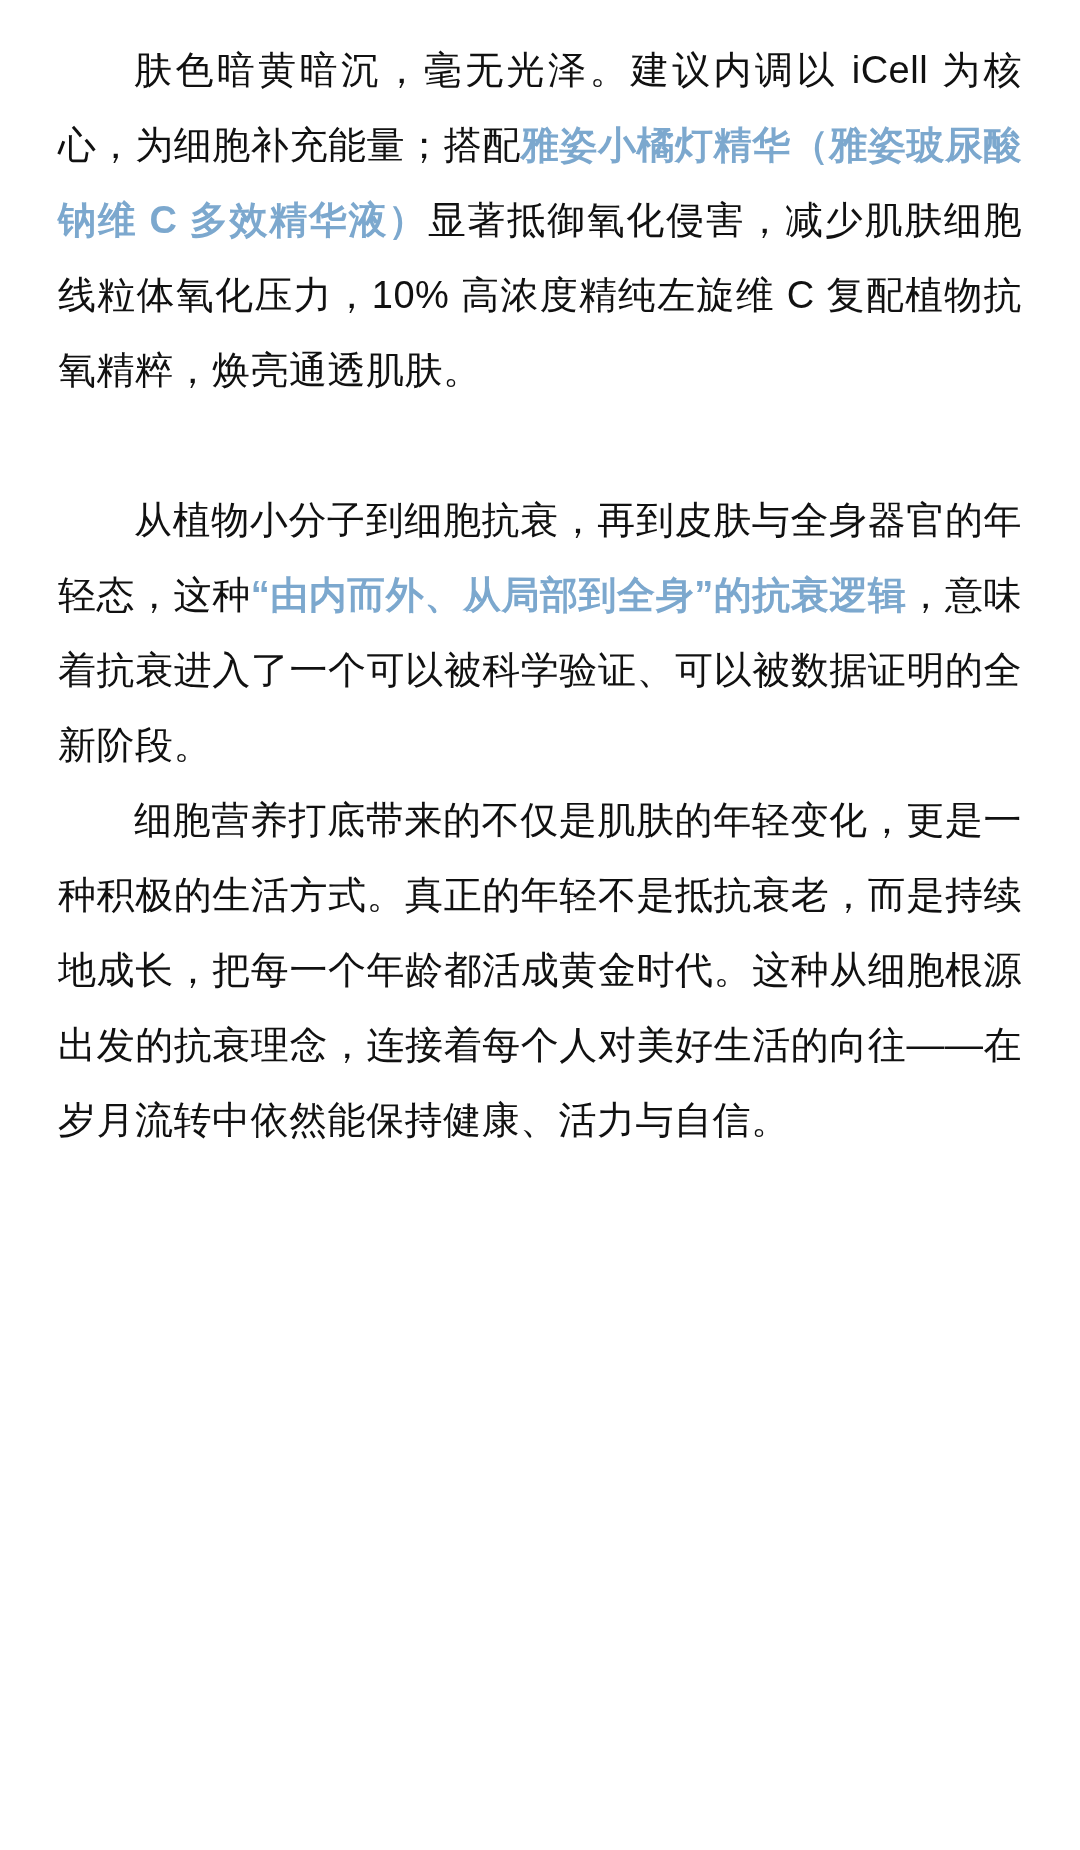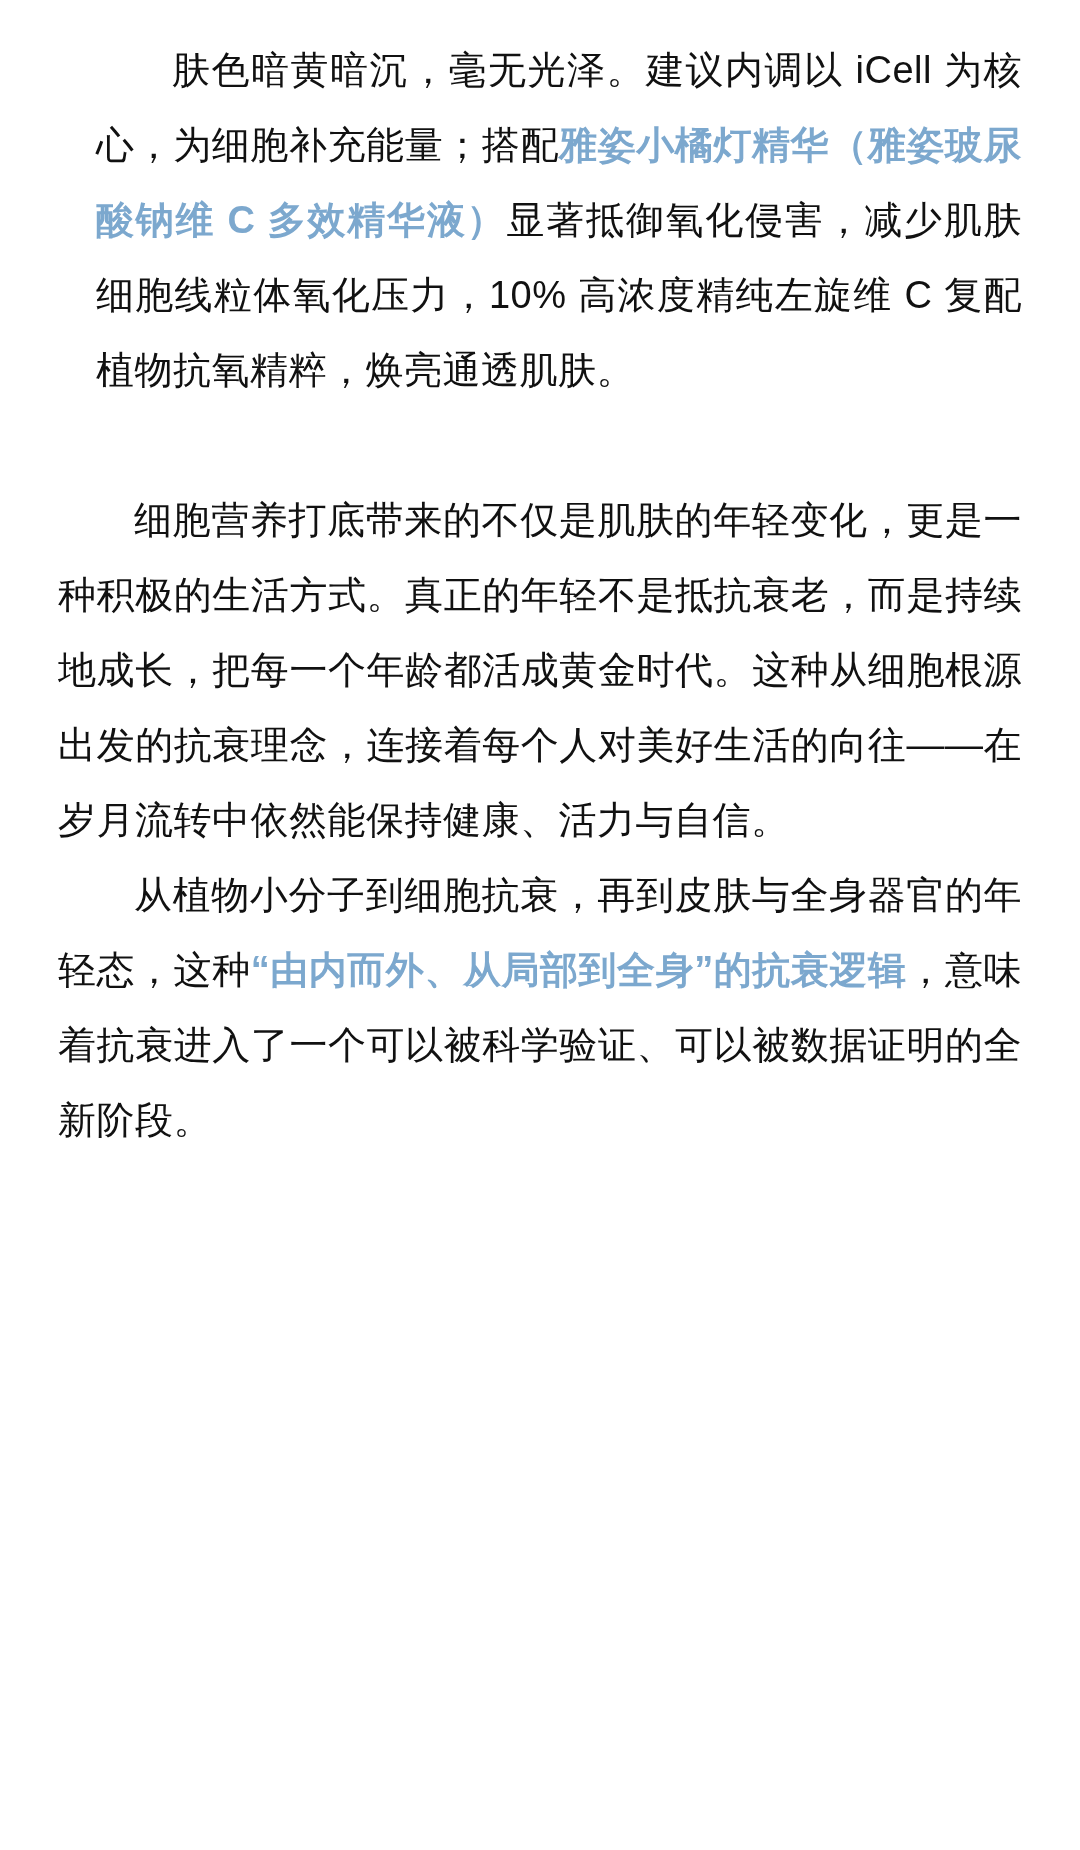--- a/index.html
+++ b/index.html
@@ -23,27 +23,26 @@
     color: #111111;
     text-align: justify;
   }
   .para {
     margin: 0;
     text-indent: 2em;
     word-break: break-word;
   }
   .para.gap-after {
     margin-bottom: 75px;
-    margin-left: 38px;
   }
   .em-link {
     color: #7ca8ce;
     font-weight: 700;
   }
 </style>
 </head>
 <body style="background: rgb(255, 255, 255);">
 
 <main class="article" style="color: rgb(17, 17, 17);">
     <p class="para gap-after"><span>肤色暗黄暗沉，毫无光泽。建议内调以 iCell 为核心，为细胞补充能量；搭配</span><span class="em-link" style="color: rgb(124, 168, 206);">雅姿小橘灯精华（雅姿玻尿酸钠维 C 多效精华液）</span><span>显著抵御氧化侵害，减少肌肤细胞线粒体氧化压力，10% 高浓度精纯左旋维 C 复配植物抗氧精粹，焕亮通透肌肤。</span></p>
+    <p class="para"><span>从植物小分子到细胞抗衰，再到皮肤与全身器官的年轻态，这种</span><span class="em-link" style="color: rgb(124, 168, 206);">“由内而外、从局部到全身”的抗衰逻辑</span><span>，意味着抗衰进入了一个可以被科学验证、可以被数据证明的全新阶段。</span></p>
     <p class="para"><span>细胞营养打底带来的不仅是肌肤的年轻变化，更是一种积极的生活方式。真正的年轻不是抵抗衰老，而是持续地成长，把每一个年龄都活成黄金时代。这种从细胞根源出发的抗衰理念，连接着每个人对美好生活的向往——在岁月流转中依然能保持健康、活力与自信。</span></p>
-    <p class="para"><span>从植物小分子到细胞抗衰，再到皮肤与全身器官的年轻态，这种</span><span class="em-link" style="color: rgb(124, 168, 206);">“由内而外、从局部到全身”的抗衰逻辑</span><span>，意味着抗衰进入了一个可以被科学验证、可以被数据证明的全新阶段。</span></p>
   </main>
 
 </body></html>

